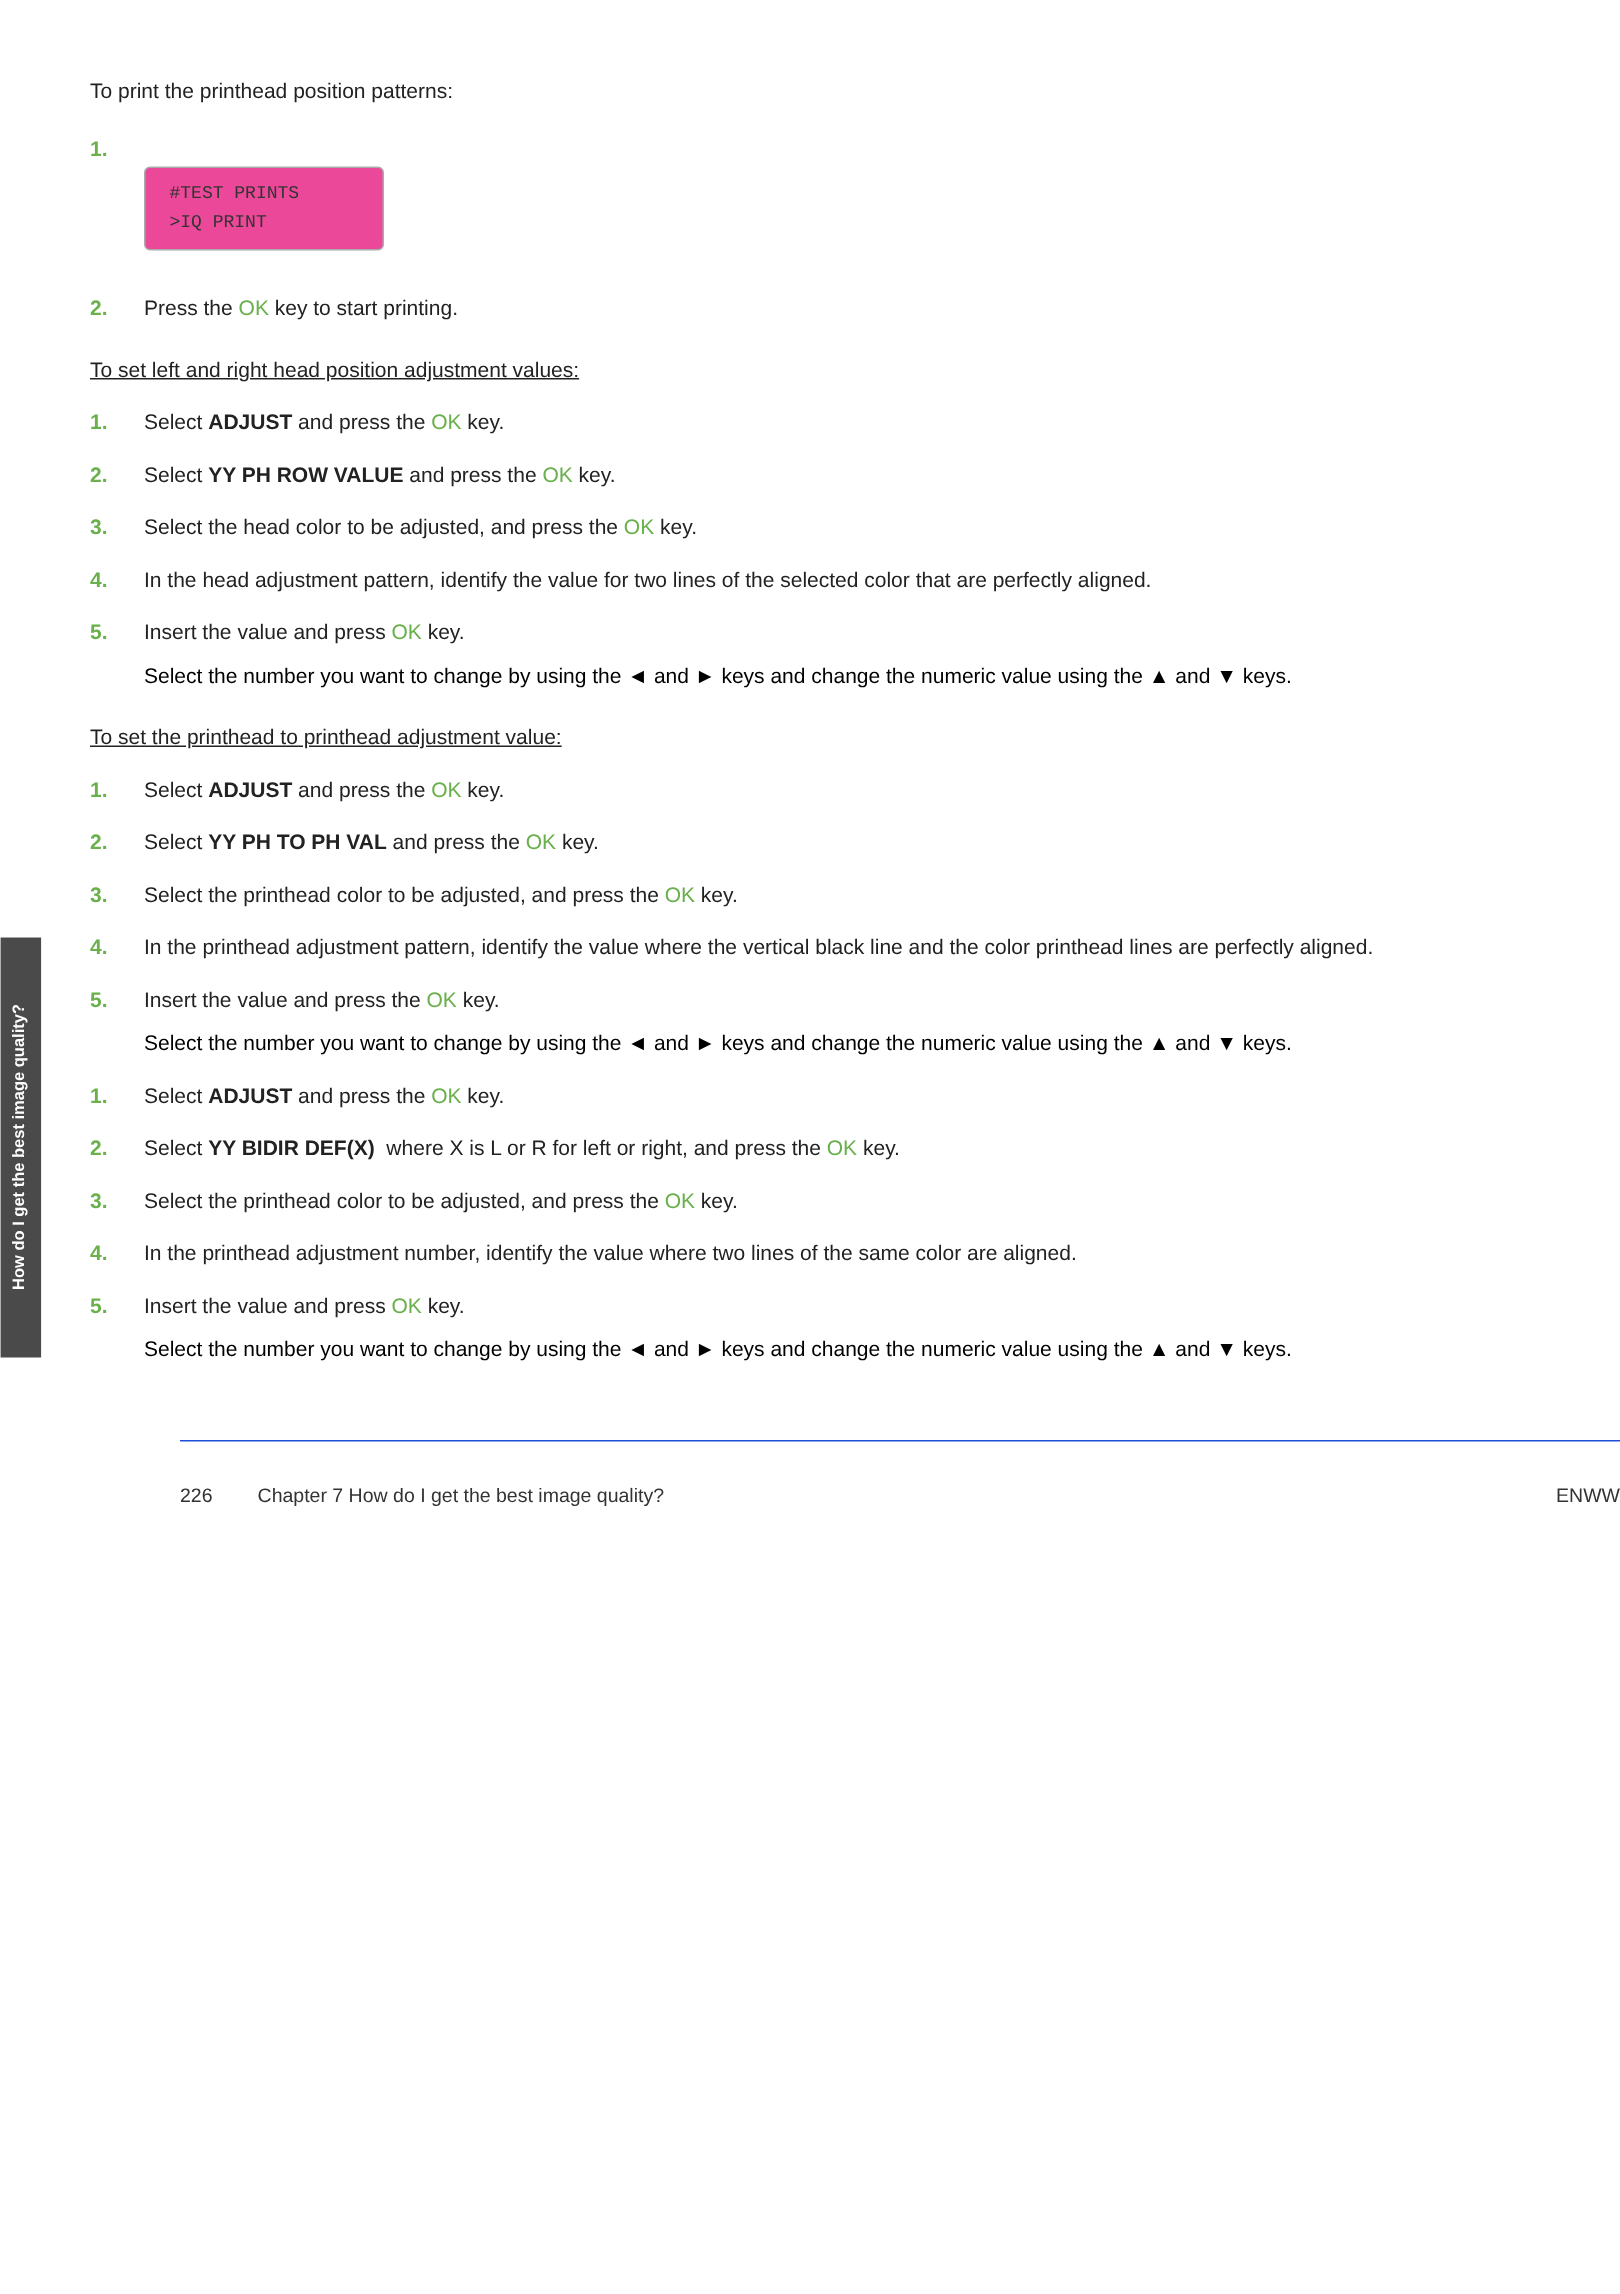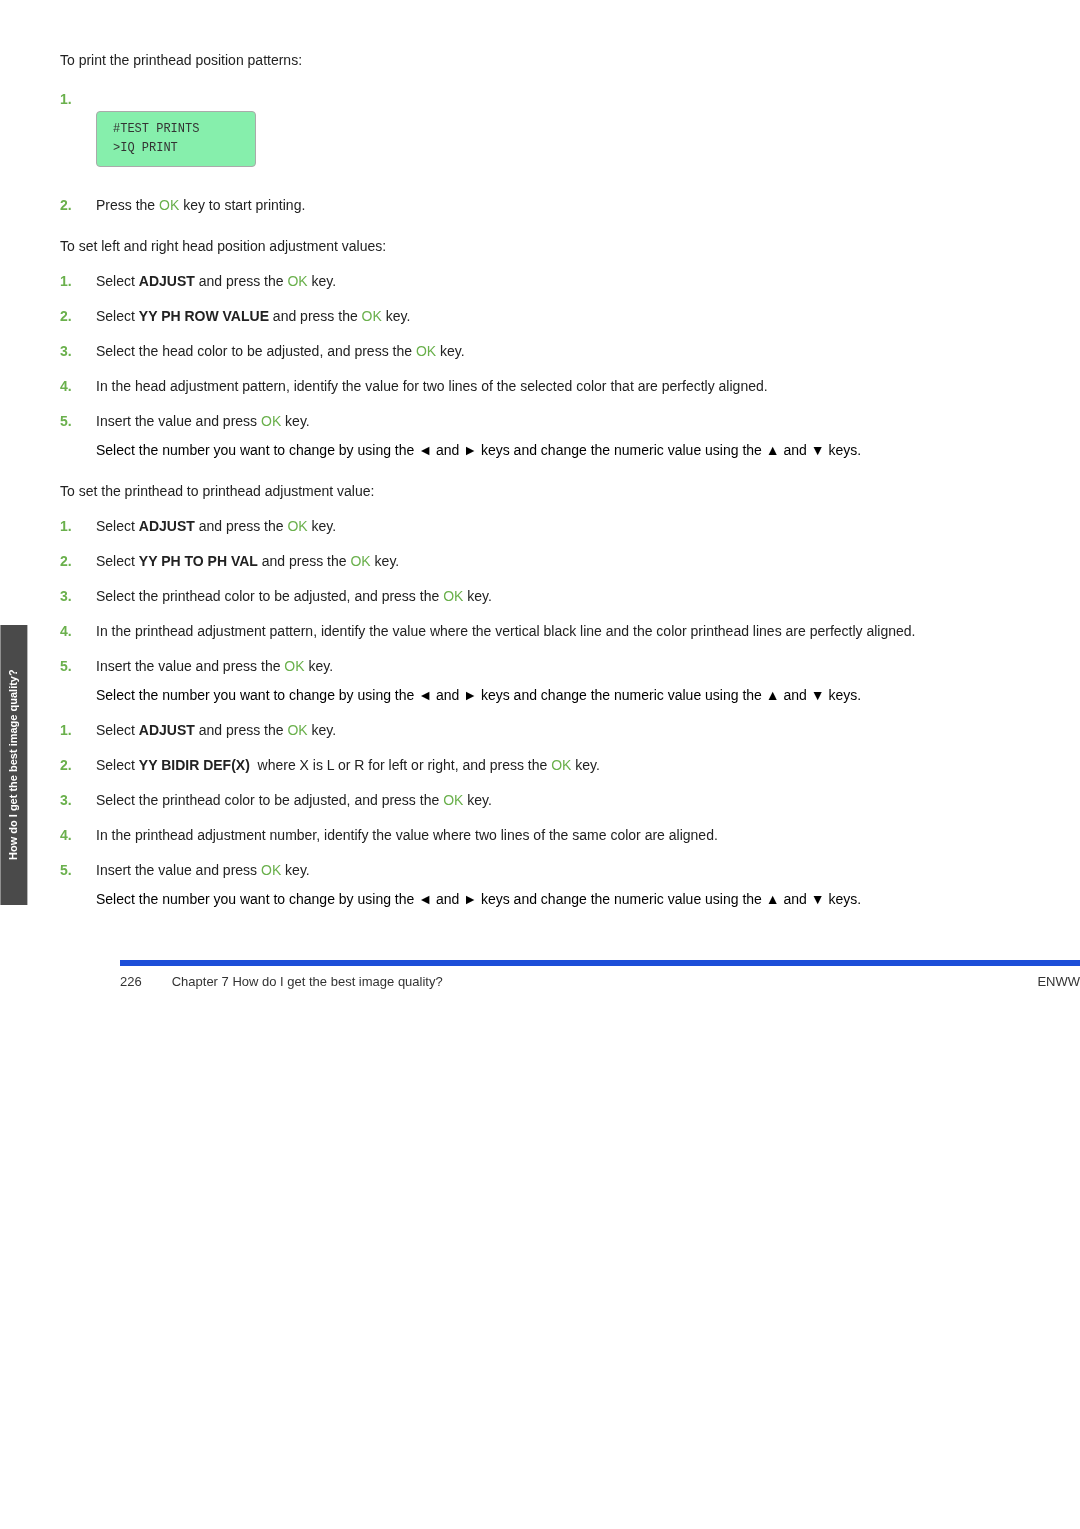--- a/index.html
+++ b/index.html
@@ -63,39 +63,40 @@
 
     .lcd-display {
       border: 1.5px solid #aaa;
       border-radius: 4px;
       padding: 8px 16px;
       display: inline-block;
       margin: 10px 0 10px 0;
       font-family: 'Courier New', Courier, monospace;
       font-size: 12px;
       color: #333;
-      background: #86efac;
+      background: #ec4899;
       min-width: 160px;
     }
 
     .lcd-display div {
       line-height: 1.6;
     }
 
     .sub-note {
       margin-left: 0;
       margin-top: 8px;
       line-height: 1.5;
       color: #000000;
     }
 
     .section-intro {
       margin-top: 20px;
       margin-bottom: 14px;
       line-height: 1.5;
+      text-decoration: underline;
     }
 
     .footer {
       position: absolute;
       bottom: 30px;
       left: 60px;
       right: 60px;
       display: flex;
       justify-content: space-between;
       align-items: center;
@@ -256,21 +257,21 @@
       </li>
       <li class="step-item">
         <span class="step-num" style="color:#6ab04c; font-weight:bold; min-width:36px;">5.</span>
         <div class="step-content">
           Insert the value and press <span class="ok-key">OK</span> key.
           <p class="sub-note" style="margin-top:8px;">Select the number you want to change by using the ◄ and ► keys and change the numeric value using the ▲ and ▼ keys.</p>
         </div>
       </li>
     </ol>
 
-    <div class="footer" style="position:relative; margin-top: 80px; border-top: 6px solid #1d4ed8; padding-top: 8px;">
+    <div class="footer" style="position:relative; margin-top: 80px; border-top: 1px solid #1d4ed8; padding-top: 28px;">
       <div class="footer-left">
         <span>226</span>
         <span>Chapter 7   How do I get the best image quality?</span>
       </div>
       <div>ENWW</div>
     </div>
   </div>
 </div>
 
 </body></html>

